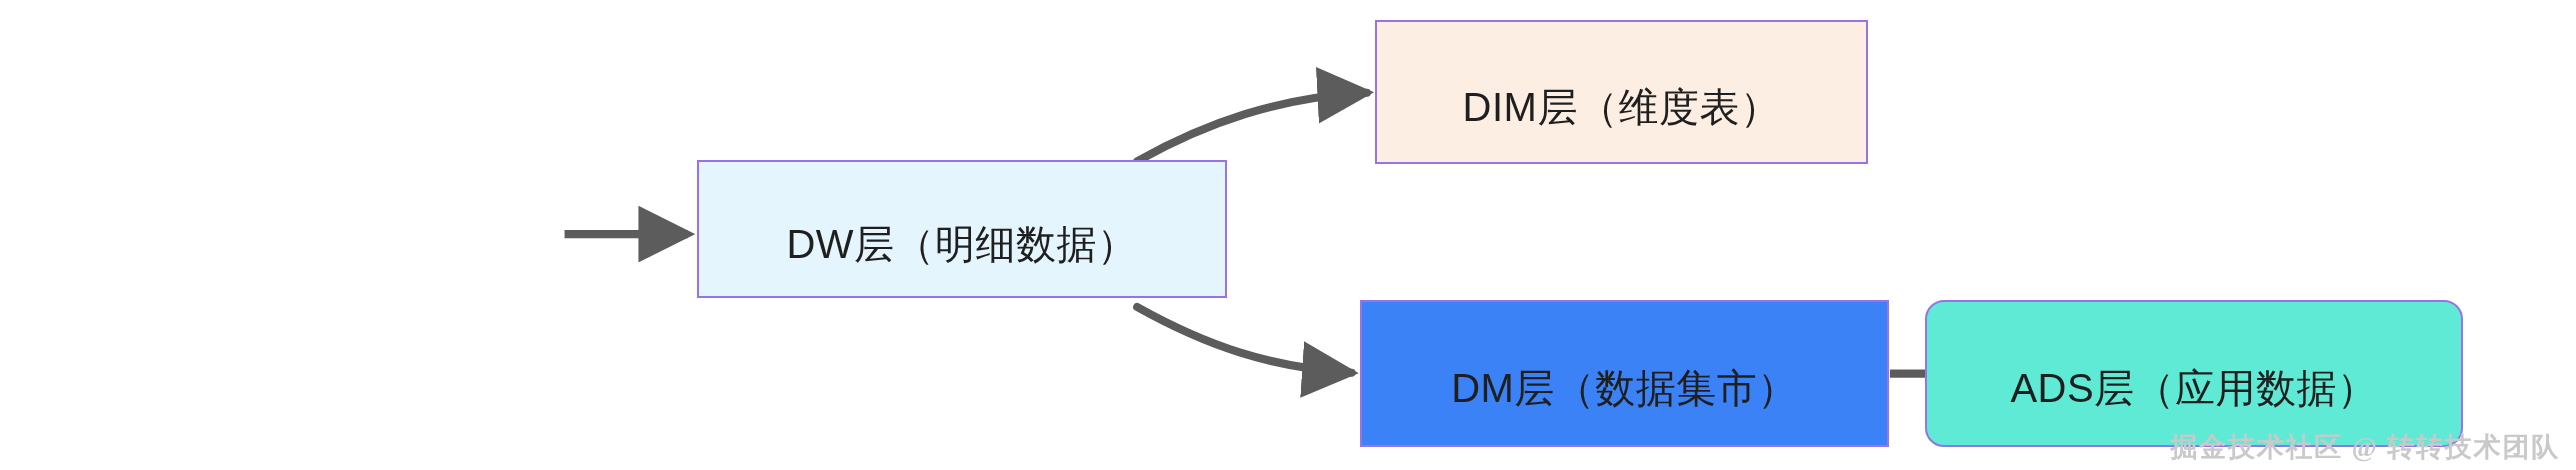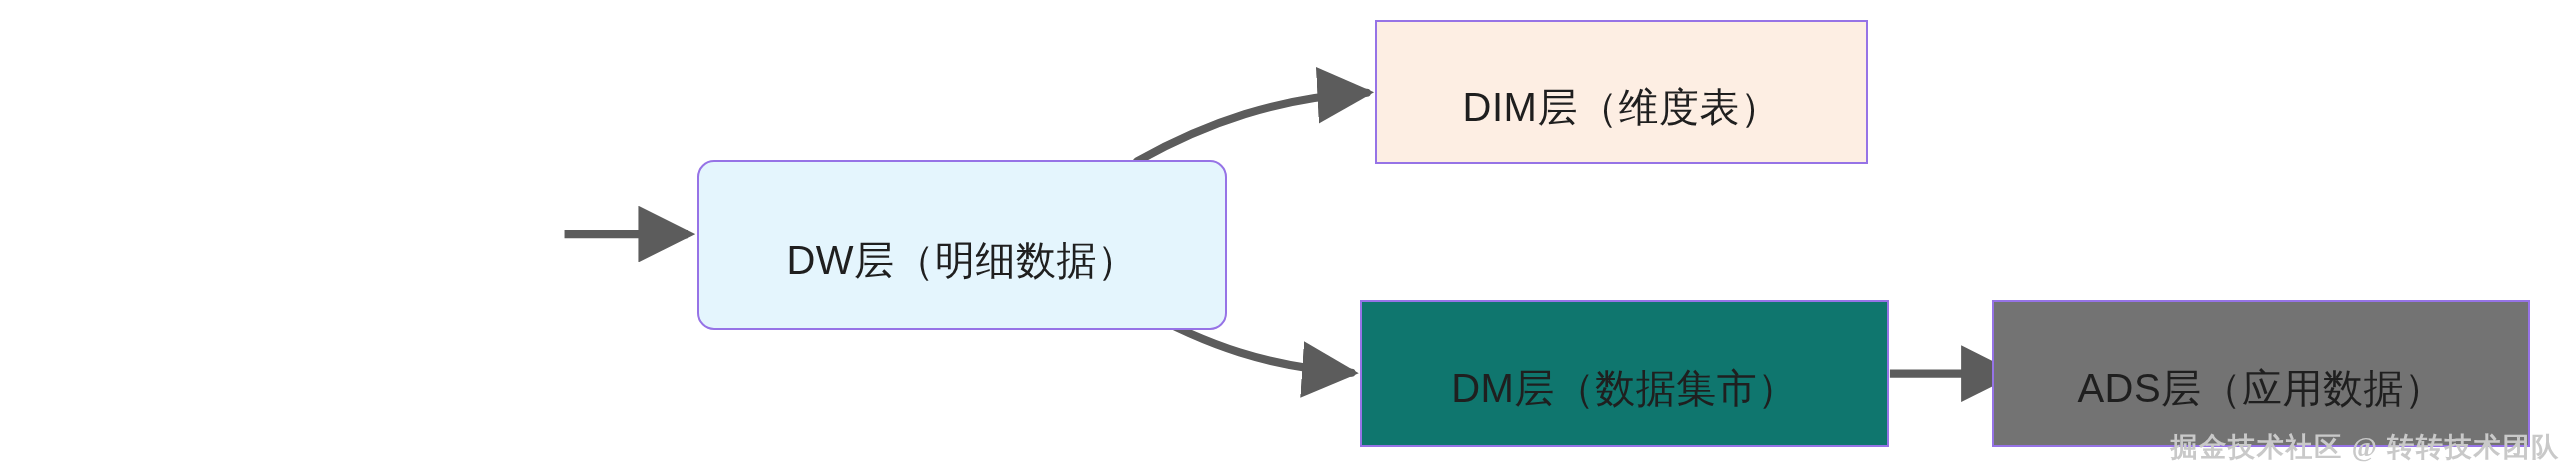--- a/index.html
+++ b/index.html
@@ -79,32 +79,32 @@
     <g>
       <path d="M 1263 341 C 1340 384, 1410 408, 1501 414" fill="none" stroke="#5c5c5c" stroke-width="9" stroke-linecap="round" marker-end="url(#arrowhead)"></path>
     </g>
 
     <g>
       <path d="M 2099 415 L 2233 415" fill="none" stroke="#5c5c5c" stroke-width="9" marker-end="url(#arrowhead)"></path>
     </g>
   </svg>
 
 
-  <div class="node" id="node-dw" style="left: 697px; top: 160px; width: 530px; height: 170px; background: rgb(228, 245, 253); border-color: rgb(150, 115, 230); border-radius: 17px;">
+  <div class="node" id="node-dw" style="left: 697px; top: 160px; width: 530px; height: 138px; background: rgb(228, 245, 253); border-color: rgb(150, 115, 230);">
     <span class="node-label">DW层（明细数据）</span>
   </div>
 
   <div class="node" id="node-dim" style="left: 1375px; top: 20px; width: 493px; height: 144px; background: rgb(253, 238, 227); border-color: rgb(150, 115, 230);">
     <span class="node-label">DIM层（维度表）</span>
   </div>
 
-  <div class="node" id="node-dm" style="left: 1360px; top: 300px; width: 529px; height: 147px; background: #0f766e; border-color: rgb(150, 115, 230);">
+  <div class="node" id="node-dm" style="left: 1360px; top: 300px; width: 529px; height: 147px; background: #3b82f6; border-color: rgb(150, 115, 230);">
     <span class="node-label">DM层（数据集市）</span>
   </div>
 
-  <div class="node" id="node-ads" style="left: 1992px; top: 300px; width: 538px; height: 147px; background: #737373; border-color: rgb(150, 115, 230);">
+  <div class="node" id="node-ads" style="left: 1925px; top: 300px; width: 538px; height: 147px; background: #5eead4; border-color: rgb(150, 115, 230); border-radius: 19px;">
     <span class="node-label">ADS层（应用数据）</span>
   </div>
 
   <div class="watermark">掘金技术社区 @ 转转技术团队</div>
 
 </div>
 
 
 </body></html>

